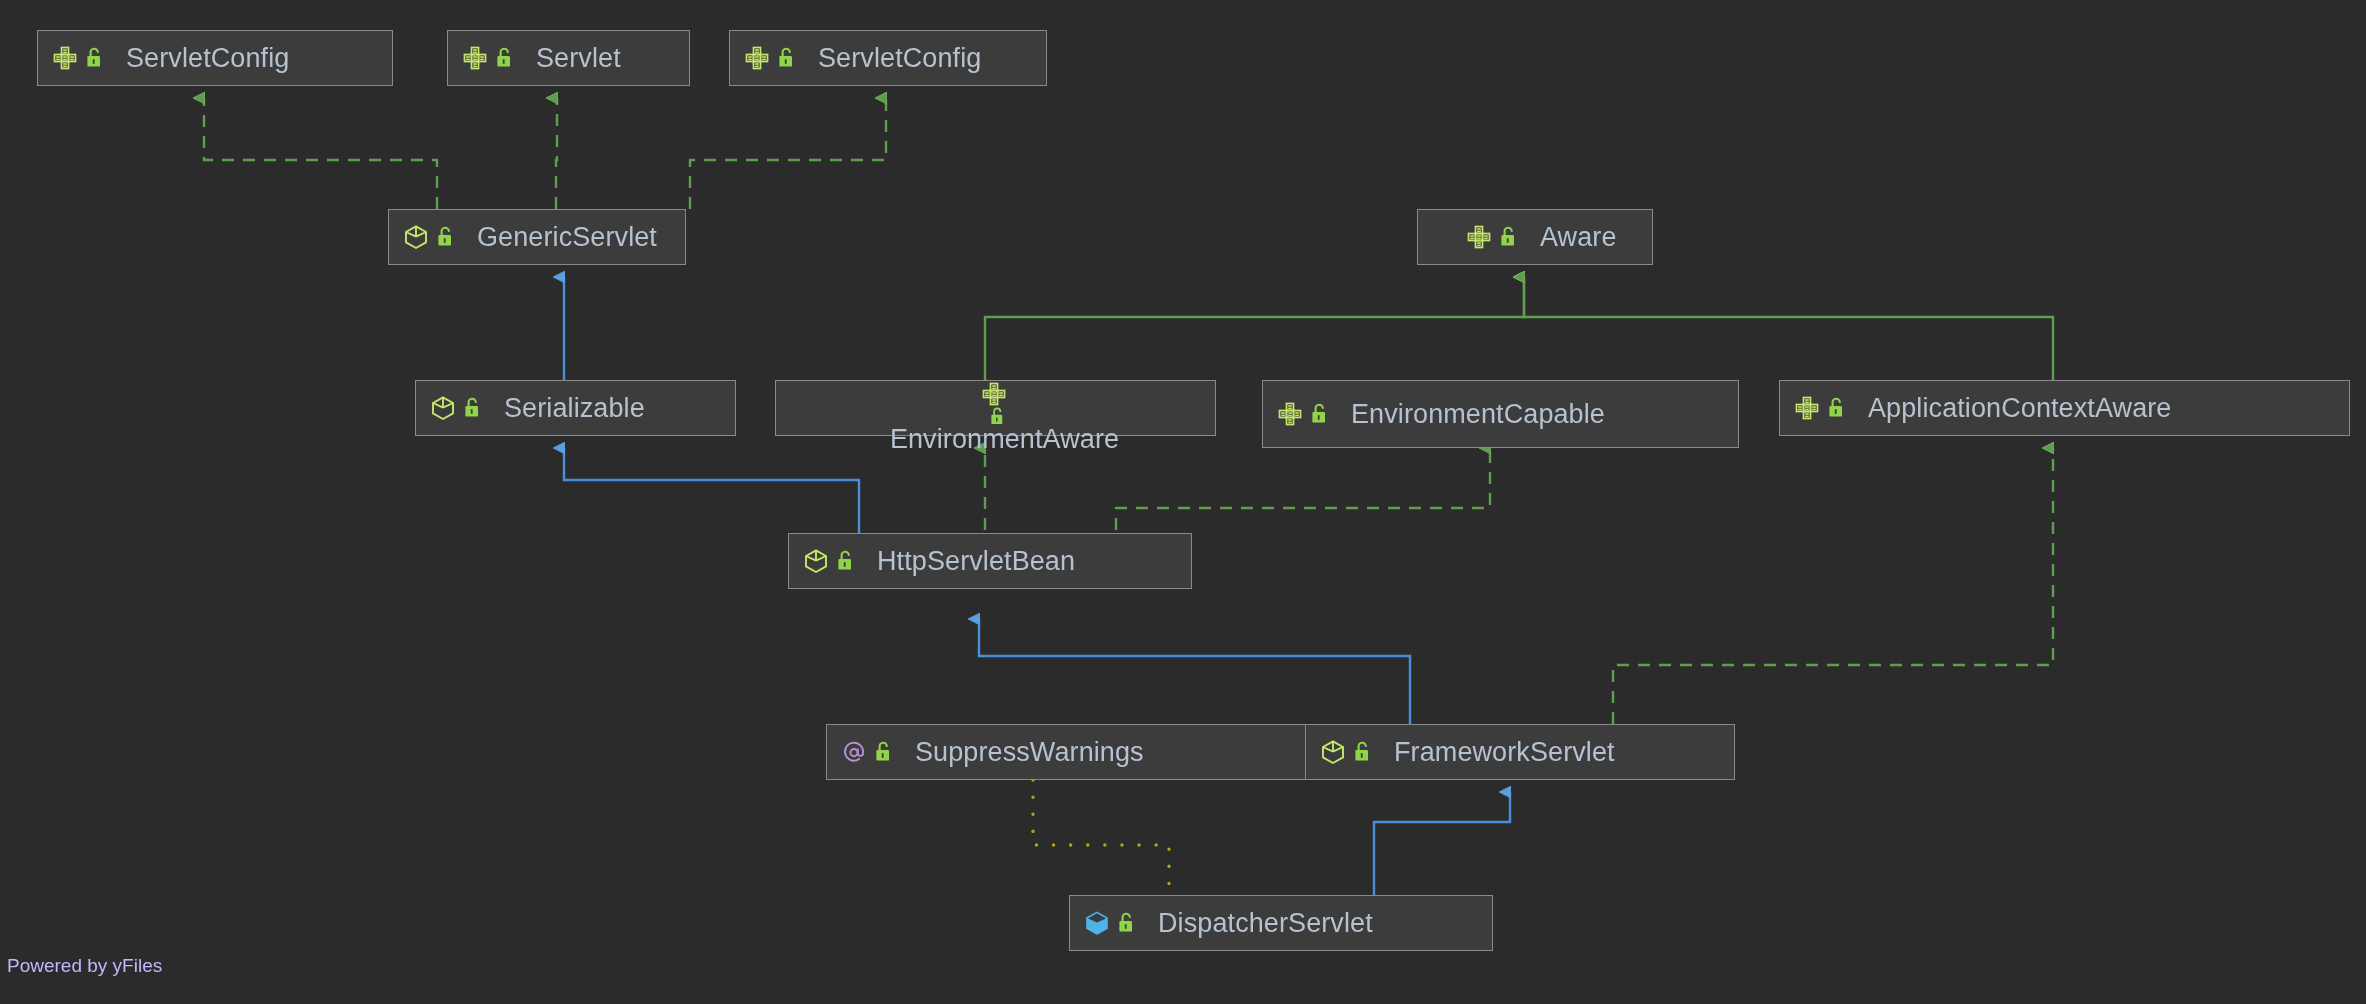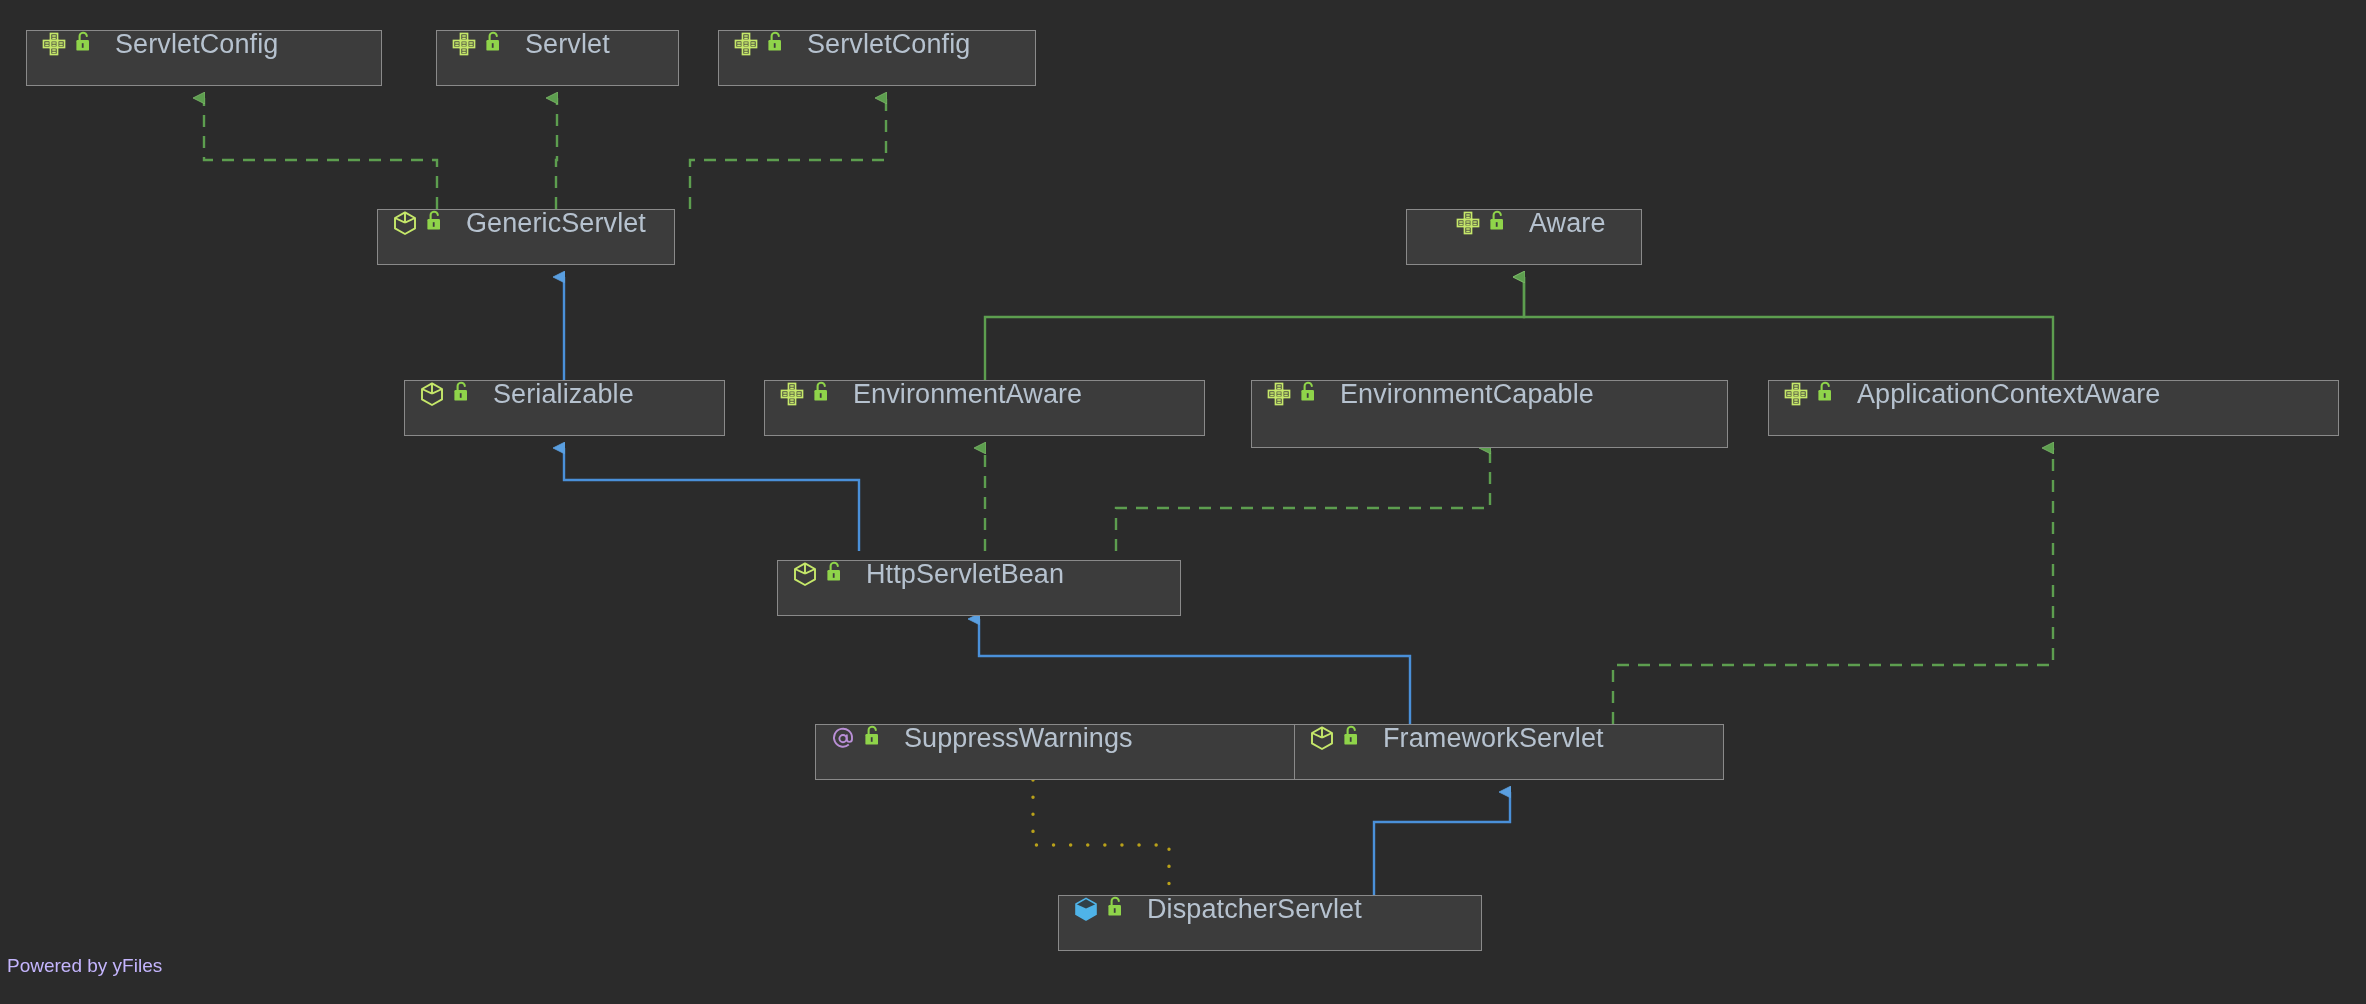--- a/index.html
+++ b/index.html
@@ -27,24 +27,25 @@
     width: 2366px;
     height: 1004px;
     pointer-events: none;
   }
   .uml-node {
     position: absolute;
     box-sizing: border-box;
     background: #3c3c3c;
     border: 1px solid #8a8a8a;
     display: flex;
-    align-items: flex-start;
+    align-items: center;
     height: 56px;
     padding: 0 18px 0 14px;
     white-space: nowrap;
+    margin-left: 11px;
   }
   .node-icon {
     width: 26px;
     height: 26px;
     flex: 0 0 26px;
     display: block;
   }
   .lock-icon {
     width: 19px;
     height: 22px;
@@ -248,21 +249,21 @@
     </g>
   </svg>
 
   <svg class="lock-icon" viewBox="0 0 19 22">
     <path d="M 5.6 9 L 5.6 5.6 A 3.6 3.6 0 0 1 12.8 5.0" fill="none" stroke="#8fd44a" stroke-width="2.1" stroke-linecap="round"></path>
     <rect x="2.4" y="9" width="12.6" height="10.6" rx="1.2" fill="#8fd44a"></rect>
     <rect x="7.8" y="12.2" width="1.8" height="4.6" fill="#3c3c3c"></rect>
   </svg>
 <span class="node-label">Serializable</span>
       </div>
-      <div class="uml-node" style="left: 764px; top: 380px; width: 441px; height: 56px;">
+      <div class="uml-node" style="left: 764px; top: 380px; width: 441px; height: 56px; flex-direction: column;">
   <svg class="node-icon" viewBox="0 0 26 26">
     <g fill="none" stroke="#c6e86a" stroke-width="1.7">
       <rect x="9.5" y="2.5" width="7" height="7"></rect>
       <rect x="2.5" y="9.5" width="7" height="7"></rect>
       <rect x="16.5" y="9.5" width="7" height="7"></rect>
       <rect x="9.5" y="16.5" width="7" height="7"></rect>
       <rect x="9.5" y="9.5" width="7" height="7"></rect>
     </g>
     <g fill="#c6e86a">
       <rect x="11.2" y="4.2" width="3.6" height="1.6"></rect>
@@ -338,21 +339,21 @@
     </g>
   </svg>
 
   <svg class="lock-icon" viewBox="0 0 19 22">
     <path d="M 5.6 9 L 5.6 5.6 A 3.6 3.6 0 0 1 12.8 5.0" fill="none" stroke="#8fd44a" stroke-width="2.1" stroke-linecap="round"></path>
     <rect x="2.4" y="9" width="12.6" height="10.6" rx="1.2" fill="#8fd44a"></rect>
     <rect x="7.8" y="12.2" width="1.8" height="4.6" fill="#3c3c3c"></rect>
   </svg>
 <span class="node-label">ApplicationContextAware</span>
       </div>
-      <div class="uml-node" style="left: 777px; top: 560px; width: 404px; height: 56px;">
+      <div class="uml-node" style="left: 777px; top: 533px; width: 404px; height: 56px;">
   <svg class="node-icon" viewBox="0 0 26 26">
     <g fill="none" stroke="#c6e86a" stroke-width="1.9" stroke-linejoin="round">
       <path d="M 13 2.4 L 23 8 L 23 18.4 L 13 24 L 3 18.4 L 3 8 Z"></path>
       <path d="M 13 2.4 L 13 12.6"></path>
       <path d="M 13 12.6 L 23 8"></path>
       <path d="M 13 12.6 L 3 8"></path>
     </g>
   </svg>
 
   <svg class="lock-icon" viewBox="0 0 19 22">

